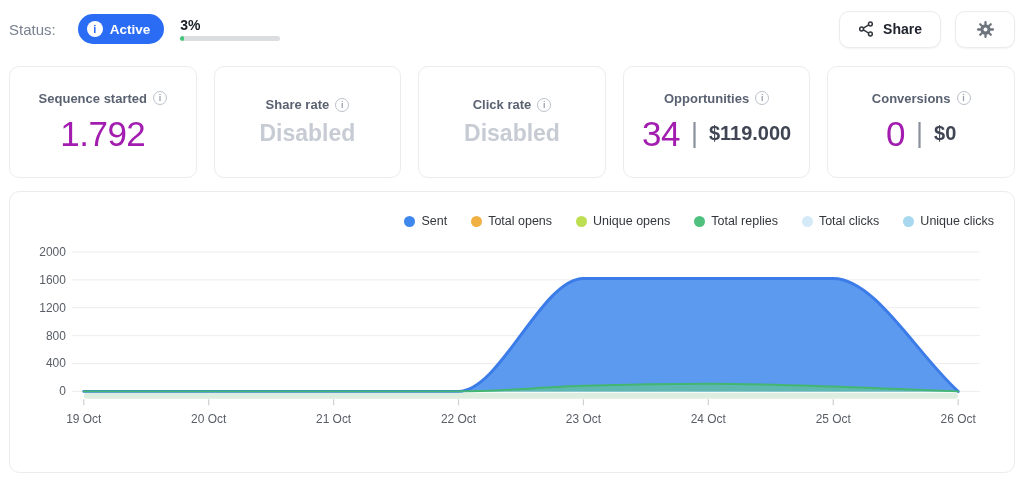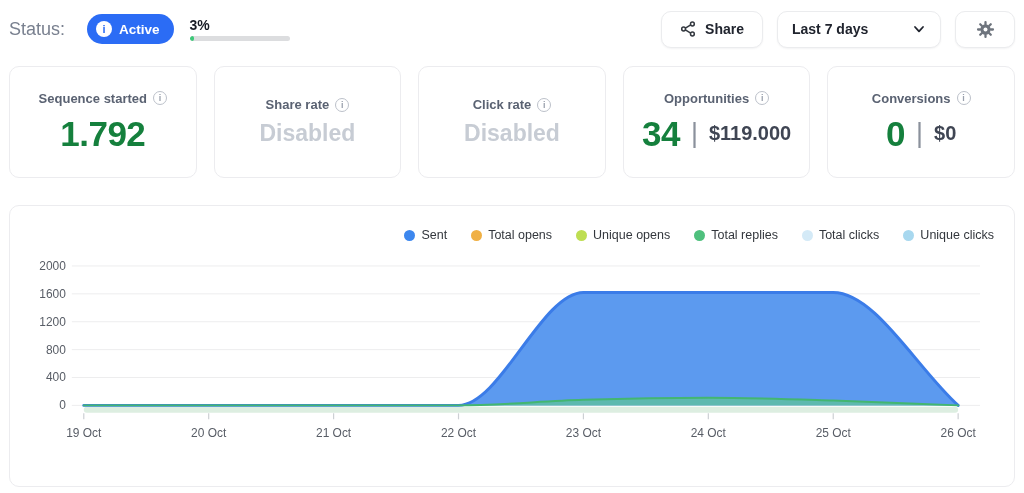--- a/index.html
+++ b/index.html
@@ -2,21 +2,21 @@
 <html><head>
 <meta charset="utf-8">
 <style>
   * { box-sizing: border-box; margin: 0; padding: 0; }
   html,body { width: 1024px; height: 493px; background: #ffffff; overflow: hidden;
     font-family: "Liberation Sans", sans-serif; color: #1c212b; }
   .page { padding: 8px 9px; }
 
   
   .topbar { display: flex; align-items: center; height: 42px; }
-  .status-label { font-size: 18px; color: #79808f; }
+  .status-label { font-size: 15px; color: #79808f; }
   .badge { display: inline-flex; align-items: center; gap: 7px; margin-left: 22px;
     background: #2b6cf5; color: #fff; border: none; border-radius: 17px;
     padding: 7px 14px 7px 9px; font-size: 13.5px; font-weight: 700; cursor: pointer;
     font-family: inherit; }
   .badge-info { display: inline-flex; align-items: center; justify-content: center;
     width: 16px; height: 16px; border-radius: 50%; background: #fff; color: #2b6cf5;
     font-size: 11px; font-weight: 800; font-style: normal; }
   .progress-wrap { margin-left: 16px; width: 100px; }
   .progress-label { font-size: 14px; font-weight: 800; color: #181c26; display: block; }
   .progress-track { margin-top: 3px; width: 100%; height: 5px; border-radius: 3px;
@@ -35,28 +35,28 @@
   .stats-row { display: flex; gap: 17px; margin-top: 16px; }
   .card { background: #fff; border: 1px solid #ececef; border-radius: 10px; }
   .stat-card { flex: 1; height: 112px; display: flex; flex-direction: column;
     align-items: center; justify-content: center; }
   .stat-title { display: flex; align-items: center; gap: 6px; font-size: 13px;
     font-weight: 700; color: #5a6272; }
   .info-icon { display: inline-flex; align-items: center; justify-content: center;
     width: 14px; height: 14px; border-radius: 50%; border: 1.2px solid #bcc1ca;
     color: #9aa1ad; font-size: 9px; font-weight: 700; cursor: pointer; }
   .stat-value-row { display: flex; align-items: center; margin-top: 8px; }
-  .stat-value { font-size: 35px; font-weight: 700; color: #15803d; letter-spacing: -0.5px; }
+  .stat-value { font-size: 35px; font-weight: 400; color: #a21caf; letter-spacing: -0.5px; }
   .stat-value.muted { font-size: 23px; font-weight: 700; color: #c7ccd4; letter-spacing: 0; text-align: right; }
   .stat-divider { font-size: 27px; font-weight: 300; color: #8b919c; margin: 0 11px; }
   .stat-divider:empty, .stat-secondary:empty { display: none; }
   .stat-secondary { font-size: 20px; font-weight: 700; color: #3f4553; }
 
   
-  .chart-card { margin-top: 27px; height: 282px; padding: 14px 16px 8px; }
+  .chart-card { margin-top: 13px; height: 282px; padding: 14px 16px 8px; }
   .legend { display: flex; justify-content: flex-end; align-items: center; gap: 24px;
     margin: 8px 4px 14px 0; }
   .legend-item { display: inline-flex; align-items: center; gap: 6px; font-size: 12.5px;
     color: #33373d; cursor: pointer; }
   .legend-dot { width: 11px; height: 11px; border-radius: 50%; display: inline-block; }
   .chart-svg { width: 100%; display: block; }
   .axis-text { font-family: "Liberation Sans", sans-serif; font-size: 12px; fill: #585d66; }
 </style>
 </head>
 <body>
@@ -85,28 +85,20 @@
             <circle cx="12.4" cy="3" r="1.9"></circle>
             <circle cx="3.6" cy="8" r="1.9"></circle>
             <circle cx="12.4" cy="13" r="1.9"></circle>
             <line x1="5.4" y1="7.1" x2="10.7" y2="3.9"></line>
             <line x1="5.4" y1="8.9" x2="10.7" y2="12.1"></line>
           </svg>
         </span>
         <span>Share</span>
       </button>
 
-      <button class="btn select">
-        <span>Last 7 days</span>
-        <span style="display:inline-flex;">
-          <svg width="14" height="14" viewBox="0 0 14 14" fill="none" stroke="#20242e" stroke-width="1.8" stroke-linecap="round" stroke-linejoin="round">
-            <polyline points="3,5 7,9.4 11,5"></polyline>
-          </svg>
-        </span>
-      </button>
 
       <button class="btn gear">
         <span style="display:inline-flex;">
           <svg width="19" height="19" viewBox="0 0 20 20">
             <g fill="#6e747d">
               <rect x="8.8" y="1" width="2.4" height="4.5" rx="1.1"></rect>
               <rect x="8.8" y="1" width="2.4" height="4.5" rx="1.1" transform="rotate(45 10 10)"></rect>
               <rect x="8.8" y="1" width="2.4" height="4.5" rx="1.1" transform="rotate(90 10 10)"></rect>
               <rect x="8.8" y="1" width="2.4" height="4.5" rx="1.1" transform="rotate(135 10 10)"></rect>
               <rect x="8.8" y="1" width="2.4" height="4.5" rx="1.1" transform="rotate(180 10 10)"></rect>

